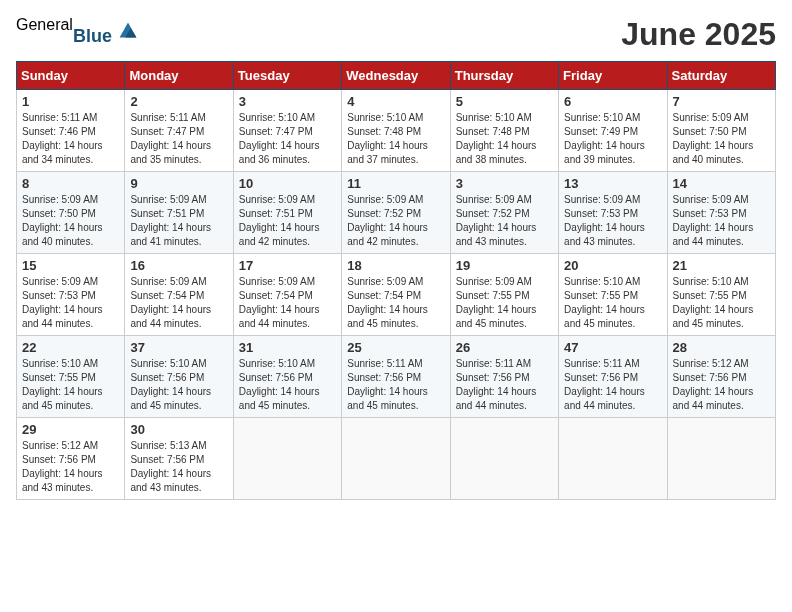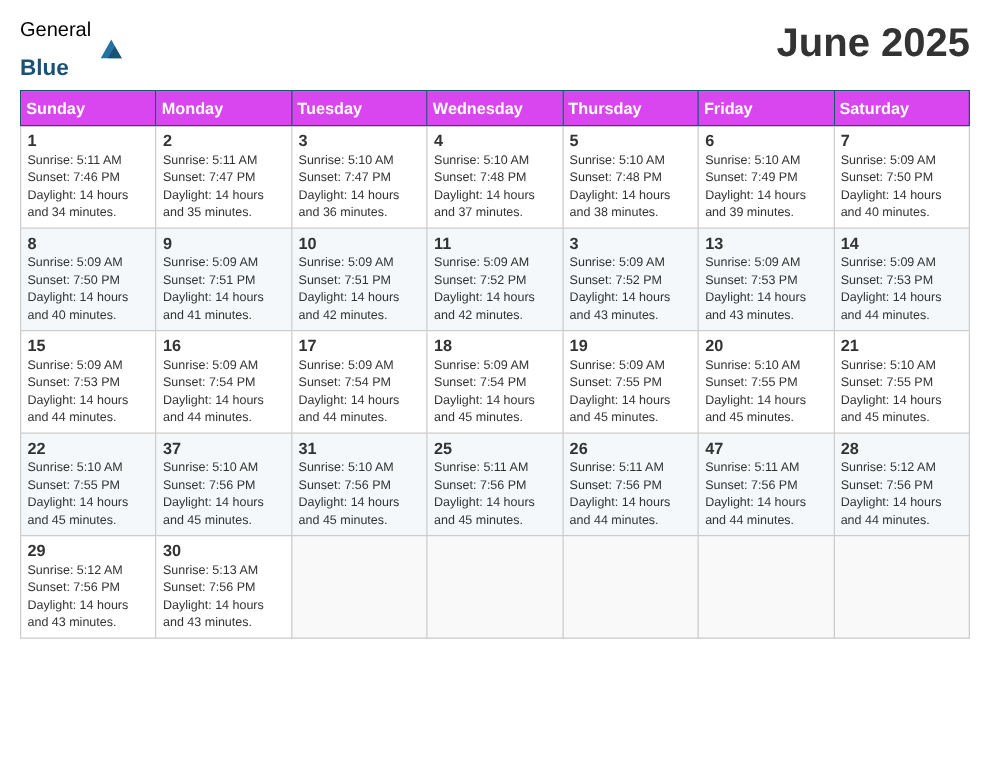--- a/index.html
+++ b/index.html
@@ -15,21 +15,20 @@
       justify-content: space-between;
       align-items: flex-start;
       margin-bottom: 8px;
     }
     .logo {
       display: flex;
       align-items: center;
     }
     .logo-text {
       display: flex;
-      flex-direction: column;
       line-height: 1.1;
     }
     .logo-icon {
       width: 28px;
       height: 28px;
       margin-left: 2px;
     }
     .title-section {
       text-align: right;
     }
@@ -41,21 +40,21 @@
     .subtitle {
       font-size: 16px;
       color: #555;
     }
     .calendar {
       width: 100%;
       border-collapse: collapse;
       border: 1px solid #ccc;
     }
     .calendar th {
-      background-color: #d946ef;
+      background-color: #b91c1c;
       color: #fff;
       font-size: 13px;
       font-weight: bold;
       padding: 6px 4px;
       text-align: left;
       border: 1px solid #1a5276;
     }
     .calendar td {
       vertical-align: top;
       padding: 4px 5px;

